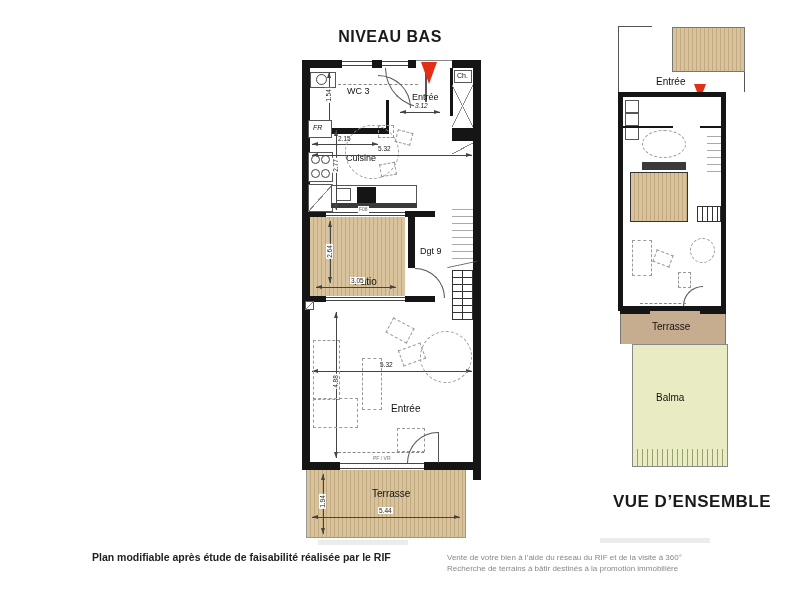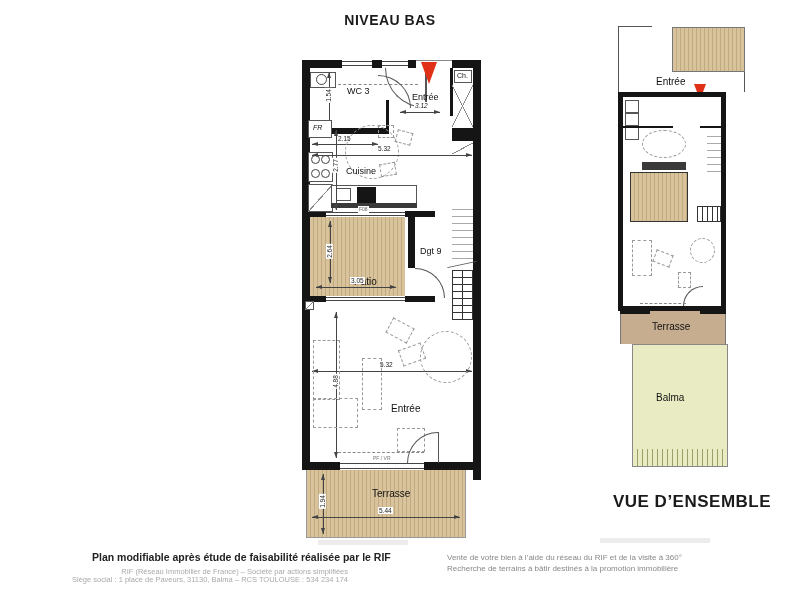--- a/index.html
+++ b/index.html
@@ -36,21 +36,21 @@
   .circ{position:absolute;border:1px solid #444;border-radius:50%;box-sizing:border-box;}
   .title{position:absolute;font-weight:bold;color:#1a1a1a;text-align:center;letter-spacing:0.5px;}
   .grayline{position:absolute;background:#555;}
   .artifact{position:absolute;background:#ececec;}
 </style>
 </head>
 <body>
 
 <div id="canvas">
 
-  <div class="title" style="left:300px;top:12px;width:180px;font-size:14px;">NIVEAU BAS</div>
+  <div class="title" style="left:300px;top:28px;width:180px;font-size:16px;">NIVEAU BAS</div>
   <div class="title" style="left:602px;top:492px;width:180px;font-size:17px;">VUE D’ENSEMBLE</div>
 
   <div class="wall" style="left:302px;top:60px;width:40px;height:8px;"></div>
   <div class="win" style="left:342px;top:61px;width:30px;height:5px;"></div>
   <div class="wall" style="left:372px;top:60px;width:10px;height:8px;"></div>
   <div class="win" style="left:382px;top:61px;width:26px;height:5px;"></div>
   <div class="wall" style="left:408px;top:60px;width:8px;height:8px;"></div>
   <div class="gap" style="left:416px;top:60px;width:36px;height:4px;"></div>
   <div class="wall" style="left:452px;top:60px;width:29px;height:8px;"></div>
   <div class="wall" style="left:302px;top:60px;width:8px;height:410px;"></div>
@@ -105,21 +105,21 @@
   <div class="thin" style="left:308px;top:184px;width:25px;height:28px;"></div>
   <div class="diag1" style="left:308px;top:184px;width:25px;height:28px;"></div>
   <div class="thin" style="left:331px;top:185px;width:86px;height:22px;"></div>
   <div class="thin" style="left:336px;top:188px;width:15px;height:13px;"></div>
   <div class="wall" style="left:357px;top:187px;width:19px;height:18px;"></div>
   <div class="abs" style="left:331px;top:203px;width:86px;height:5px;background:#3a3a3a;"></div>
   <div class="dash" style="left:345px;top:125px;width:54px;height:54px;border-radius:50%;"></div>
   <div class="dash" style="left:378px;top:125px;width:16px;height:13px;"></div>
   <div class="dash" style="left:396px;top:131px;width:16px;height:13px;transform:rotate(15deg);"></div>
   <div class="dash" style="left:380px;top:163px;width:16px;height:13px;transform:rotate(-10deg);"></div>
-  <div class="room" style="left:346px;top:166px;">Cuisine</div>
+  <div class="room" style="left:346px;top:153px;">Cuisine</div>
   <div class="dimh" style="left:312px;top:155px;width:160px;"></div>
   <div class="dim-label" style="left:377px;top:145px;">5.32</div>
   <div class="dimv" style="left:336px;top:130px;height:80px;"></div>
   <div class="dim-label rot" style="left:328px;top:162px;">2.77</div>
 
   <div class="wood" style="left:310px;top:217px;width:95px;height:79px;"></div>
   <div class="dim-label" style="left:358px;top:206px;font-size:5px;color:#666;">F08</div>
   <div class="room" style="left:354px;top:248px;font-size:10px;margin-top:28px;">Patio</div>
   <div class="dimh" style="left:316px;top:287px;width:80px;"></div>
   <div class="dim-label" style="left:350px;top:277px;">3.05</div>
@@ -189,22 +189,18 @@
   <div class="wall" style="left:700px;top:311px;width:26px;height:3px;"></div>
   <div class="room" style="left:652px;top:321px;font-size:10px;">Terrasse</div>
 
   <div class="abs" style="left:632px;top:344px;width:96px;height:123px;background:var(--garden);border:1px solid #888;box-sizing:border-box;"></div>
   <div class="abs" style="left:633px;top:449px;width:94px;height:17px;background:repeating-linear-gradient(90deg,transparent 0 4px,#9aa06a 4px 5px);"></div>
   <div class="room" style="left:656px;top:392px;font-size:10px;">Balma</div>
 
   <div class="artifact" style="left:318px;top:540px;width:90px;height:5px;"></div>
   <div class="artifact" style="left:600px;top:538px;width:110px;height:5px;"></div>
   <div class="abs" style="left:92px;top:551px;font-size:10.5px;font-weight:bold;color:#222;white-space:nowrap;">Plan modifiable après étude de faisabilité réalisée par le RIF</div>
-  <div class="abs" style="left:70px;top:568px;width:278px;text-align:right;font-size:7.5px;color:#aaa;line-height:8px;">
-    <div>RIF (Réseau Immobilier de France) – Société par actions simplifiées</div>
-    <div>Siège social : 1 place de Paveurs, 31130, Balma – RCS TOULOUSE : 534 234 174</div>
-  </div>
   <div class="abs" style="left:447px;top:553px;font-size:8px;color:#888;line-height:10.5px;white-space:nowrap;">
     <div>Vente de votre bien à l’aide du réseau du RIF et de la visite à 360°</div>
     <div>Recherche de terrains à bâtir destinés à la promotion immobilière</div>
   </div>
 
 </div>
 
 </body></html>

